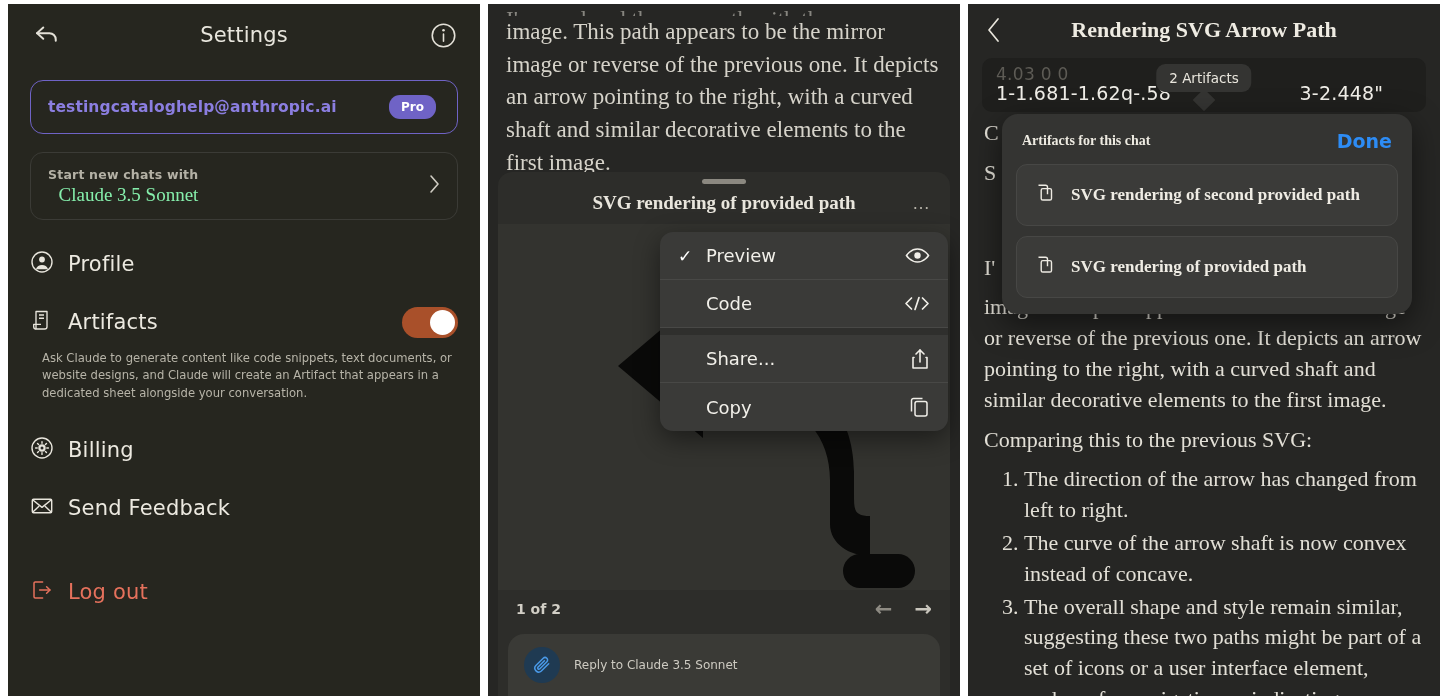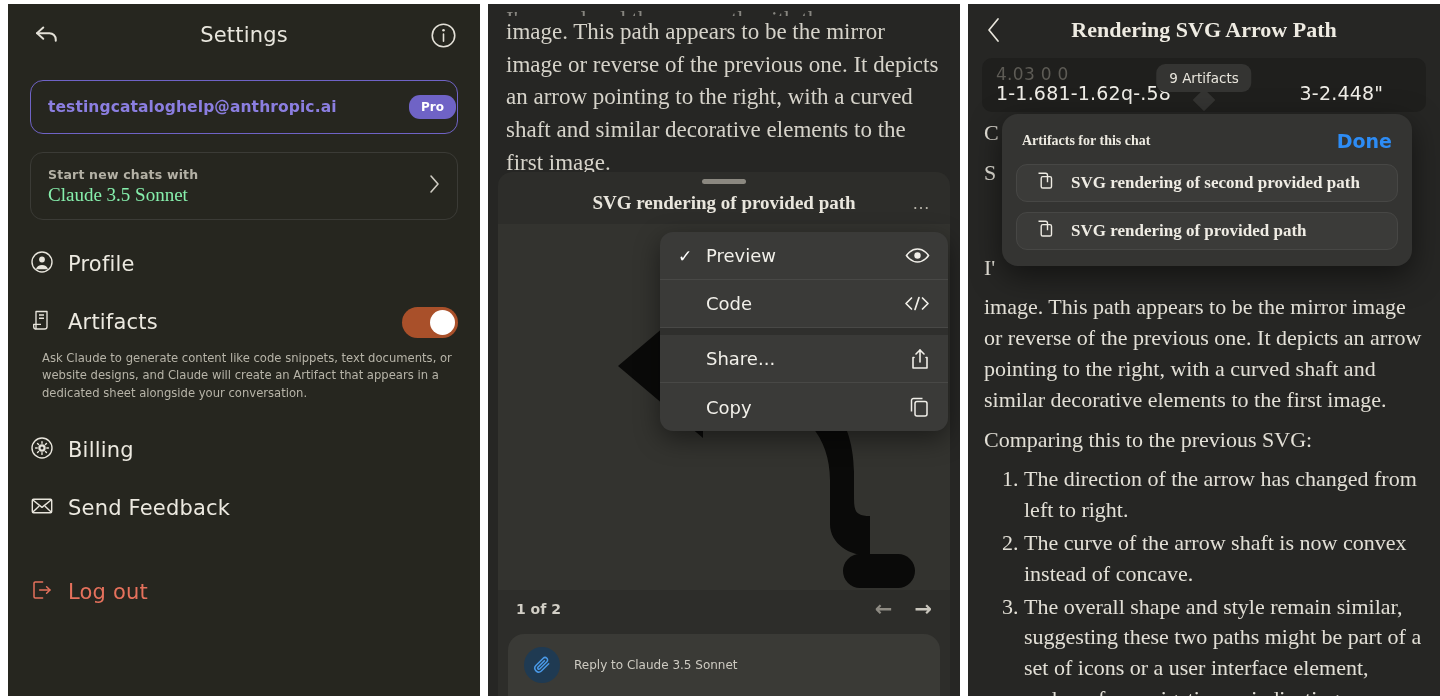--- a/index.html
+++ b/index.html
@@ -44,21 +44,21 @@
     display:flex; align-items:center; justify-content:center; }
   .p1-back { width: 34px; height: 34px; }
   .p1-info { margin-left: auto; width: 30px; height: 30px; }
 
   .email-card {
     margin: 14px 22px 0 22px;
     height: 54px;
     border: 1.5px solid #6f63c6;
     border-radius: 13px;
     display: flex; align-items: center;
-    padding: 0 1px 0 17px;
+    padding: 0 21px 0 17px;
   }
   .email-text {
     color: #8b7ee0; font-size: 15.5px; font-weight: 600;
     letter-spacing: .1px;
     font-family: "DejaVu Sans", sans-serif;
   }
   .pro-badge {
     margin-left: auto;
     background: #6f63c6; color: #ffffff;
     font-size: 12px; font-weight: 700;
@@ -67,21 +67,21 @@
   }
 
   .model-card {
     margin: 18px 22px 0 22px;
     height: 68px;
     border: 1px solid #3b3b36;
     border-radius: 13px;
     display: flex; align-items: center;
     padding: 0 16px 0 17px;
   }
-  .model-labels { display: flex; flex-direction: column; gap: 2px; }
+  .model-labels { display: flex; flex-direction: column; gap: 2px; text-align: right; }
   .model-sub { font-size: 12.5px; color: #b4b1a5; font-weight: 700;
     font-family: "DejaVu Sans", sans-serif; letter-spacing:.2px;}
   .model-name { font-size: 19px; color: #86efac;
     font-family: "Liberation Serif", serif; }
   .model-chev { margin-left: auto; color: #cfccc2; font-size: 21px; }
 
   .menu-list { margin-top: 22px; }
   .menu-row {
     display: flex; align-items: center;
     padding: 0 22px; height: 44px; gap: 14px;
@@ -244,21 +244,21 @@
     font-family:"Liberation Serif", serif; font-weight:700;
     font-size: 14px; color:#edeae1;
   }
   .art-done {
     margin-left:auto; color:#2d8cf5; font-size: 19px; font-weight:700;
     font-family:"DejaVu Sans", sans-serif; cursor:pointer;
   }
   .art-row {
     display:flex; align-items:center; gap: 14px;
     background:#3b3b39; border: 1px solid #474745;
-    border-radius: 11px; height: 38px; padding: 0 16px;
+    border-radius: 11px; height: 62px; padding: 0 16px;
     margin-bottom: 10px; cursor:pointer;
   }
   .art-row:last-child { margin-bottom: 0; }
   .art-row-label {
     font-family:"Liberation Serif", serif; font-weight:700;
     font-size: 17px; color:#efece4;
   }
   .tooltip-badge {
     position:absolute; top: 60px; left: 50%; transform: translateX(-50%);
     background: #343432; color:#e9e6dd;
@@ -492,21 +492,21 @@
 
     <div class="code-block">
       <div class="code-line-faint">4.03 0 0</div>
       <div class="code-line">
         <span>1-1.681-1.62q-.58</span>
         <span style="display:inline-block;width:116px"></span>
         <span>3-2.448"</span>
       </div>
     </div>
 
-    <div class="tooltip-badge">9 Artifacts</div>
+    <div class="tooltip-badge">2 Artifacts</div>
     <div class="tooltip-tail"></div>
 
     <div class="p3-body">
       <p>C</p>
       <p>S</p>
       <p style="height:46px"></p>
       <p>I'</p>
       <p>image. This path appears to be the mirror image or reverse of the previous one. It depicts an arrow pointing to the right, with a curved shaft and similar decorative elements to the first image.</p>
       <p>Comparing this to the previous SVG:</p>
       <ol>

